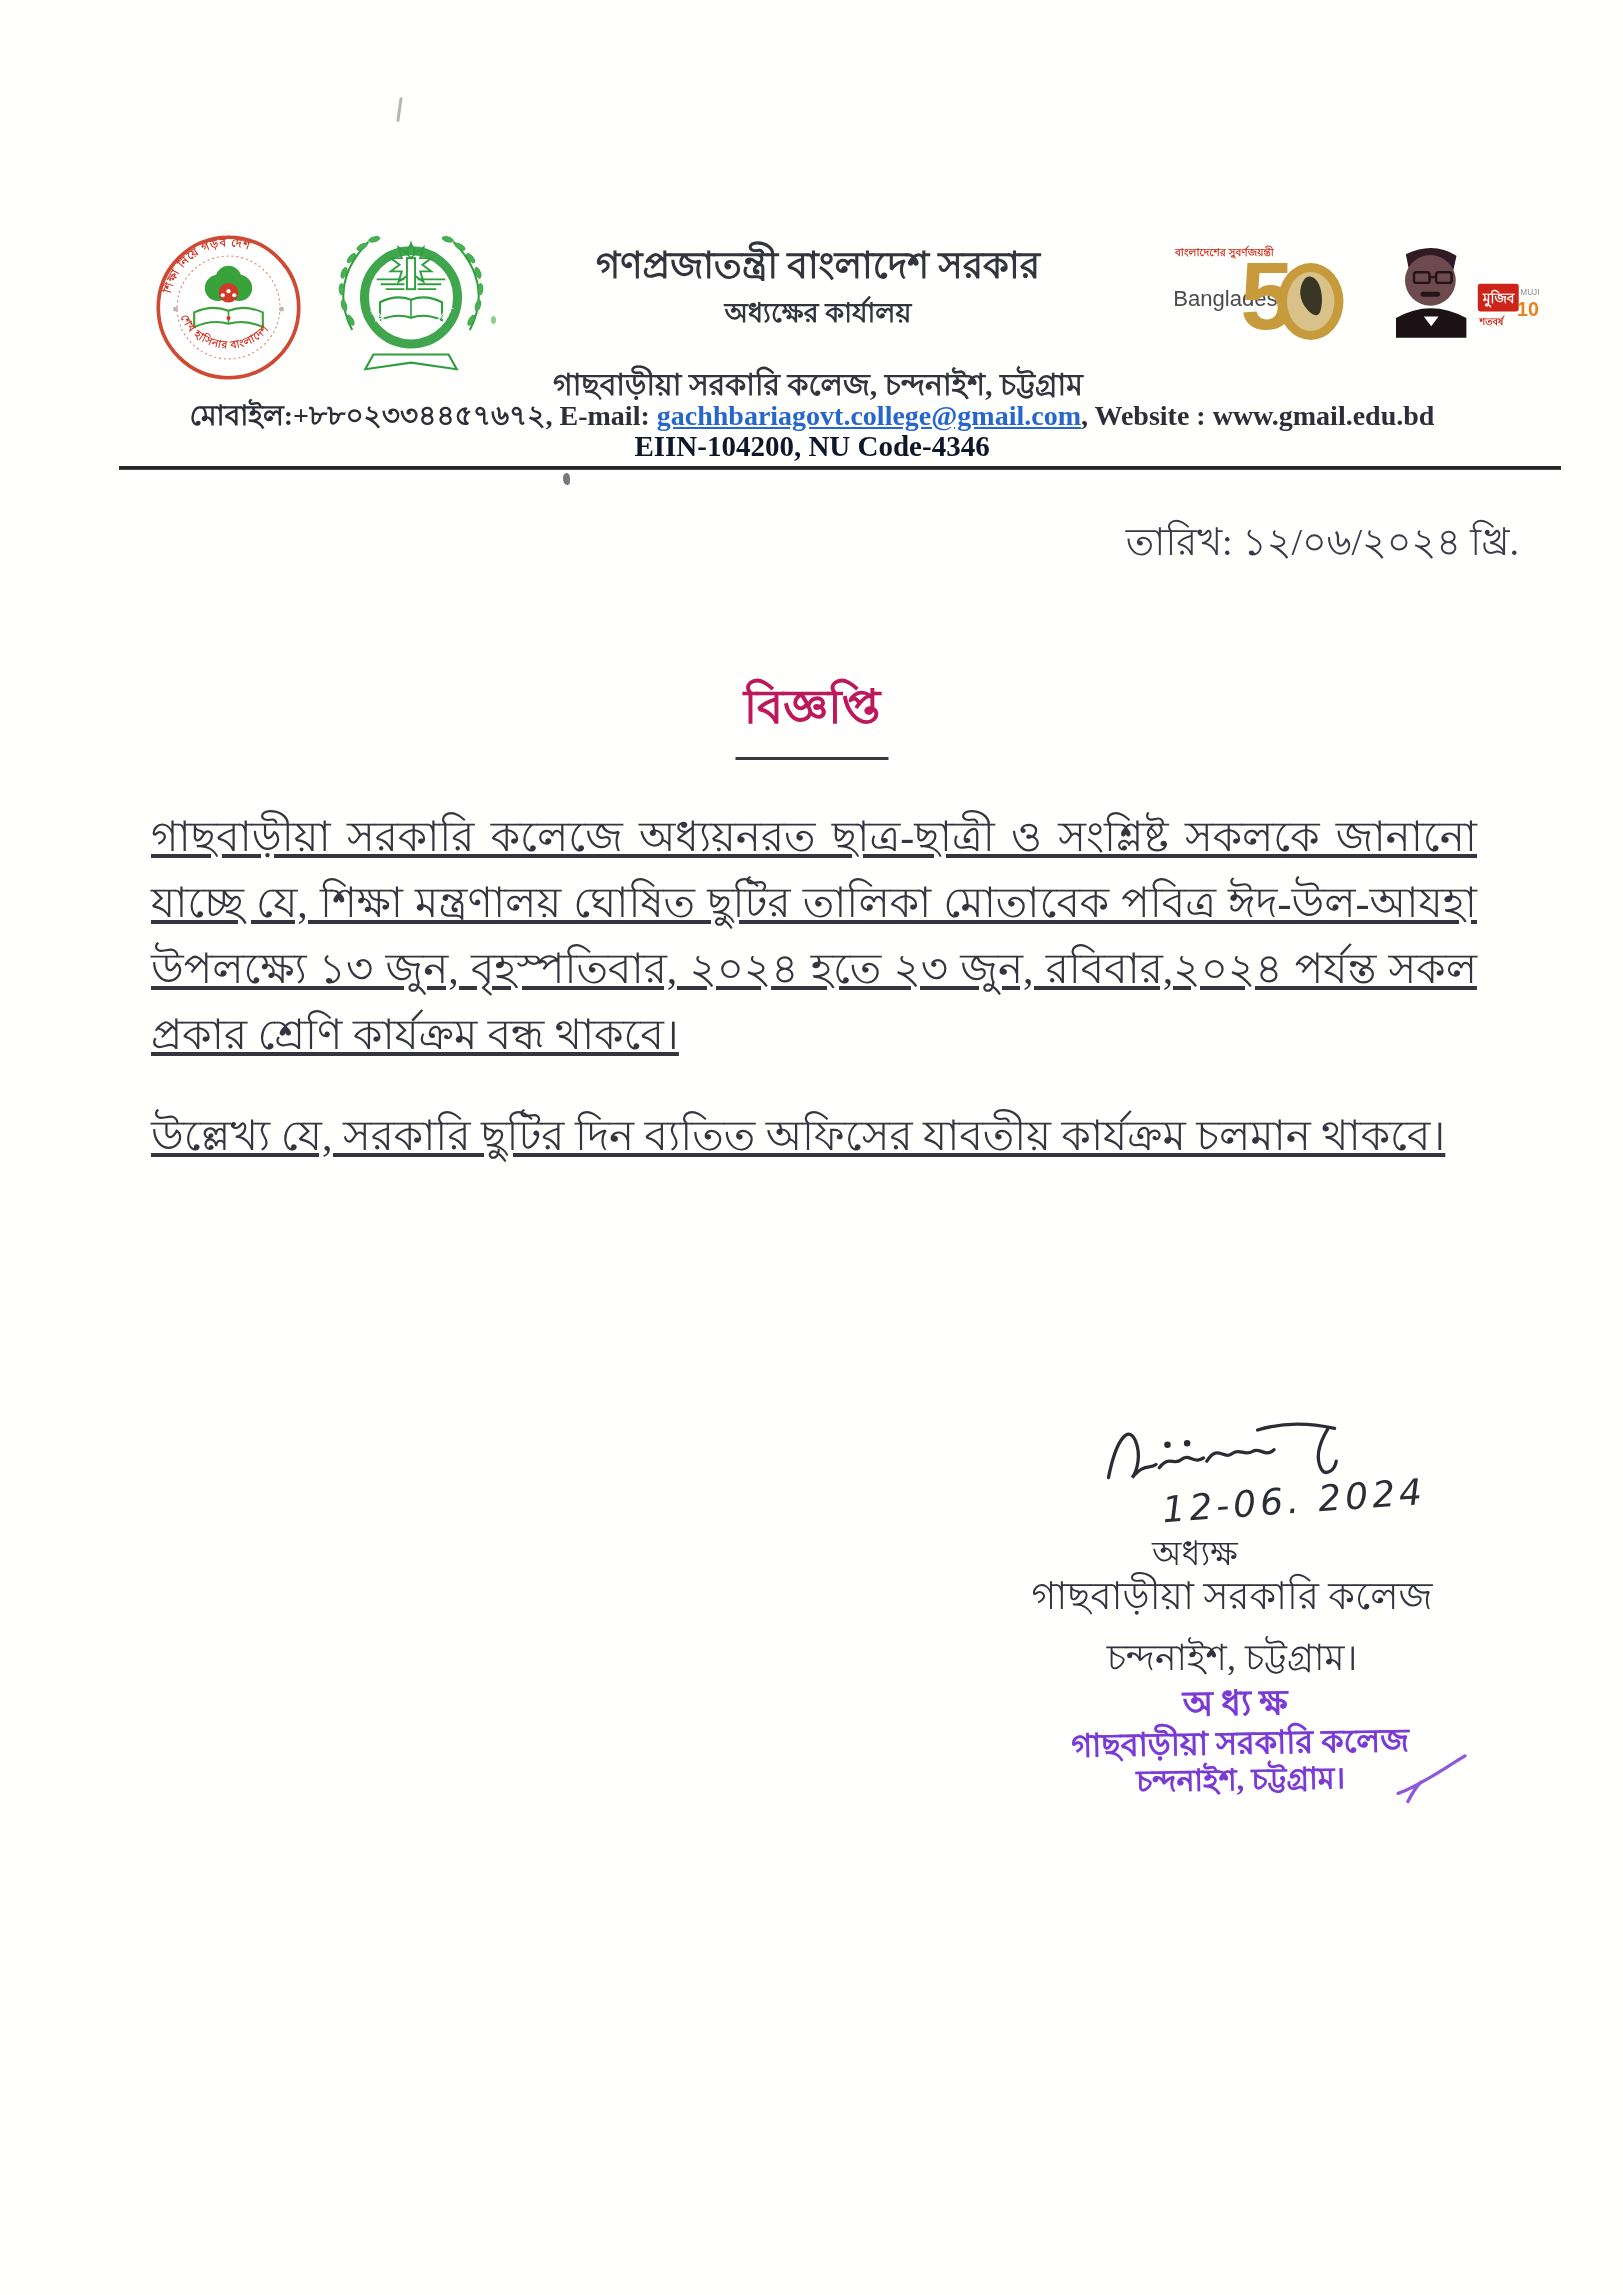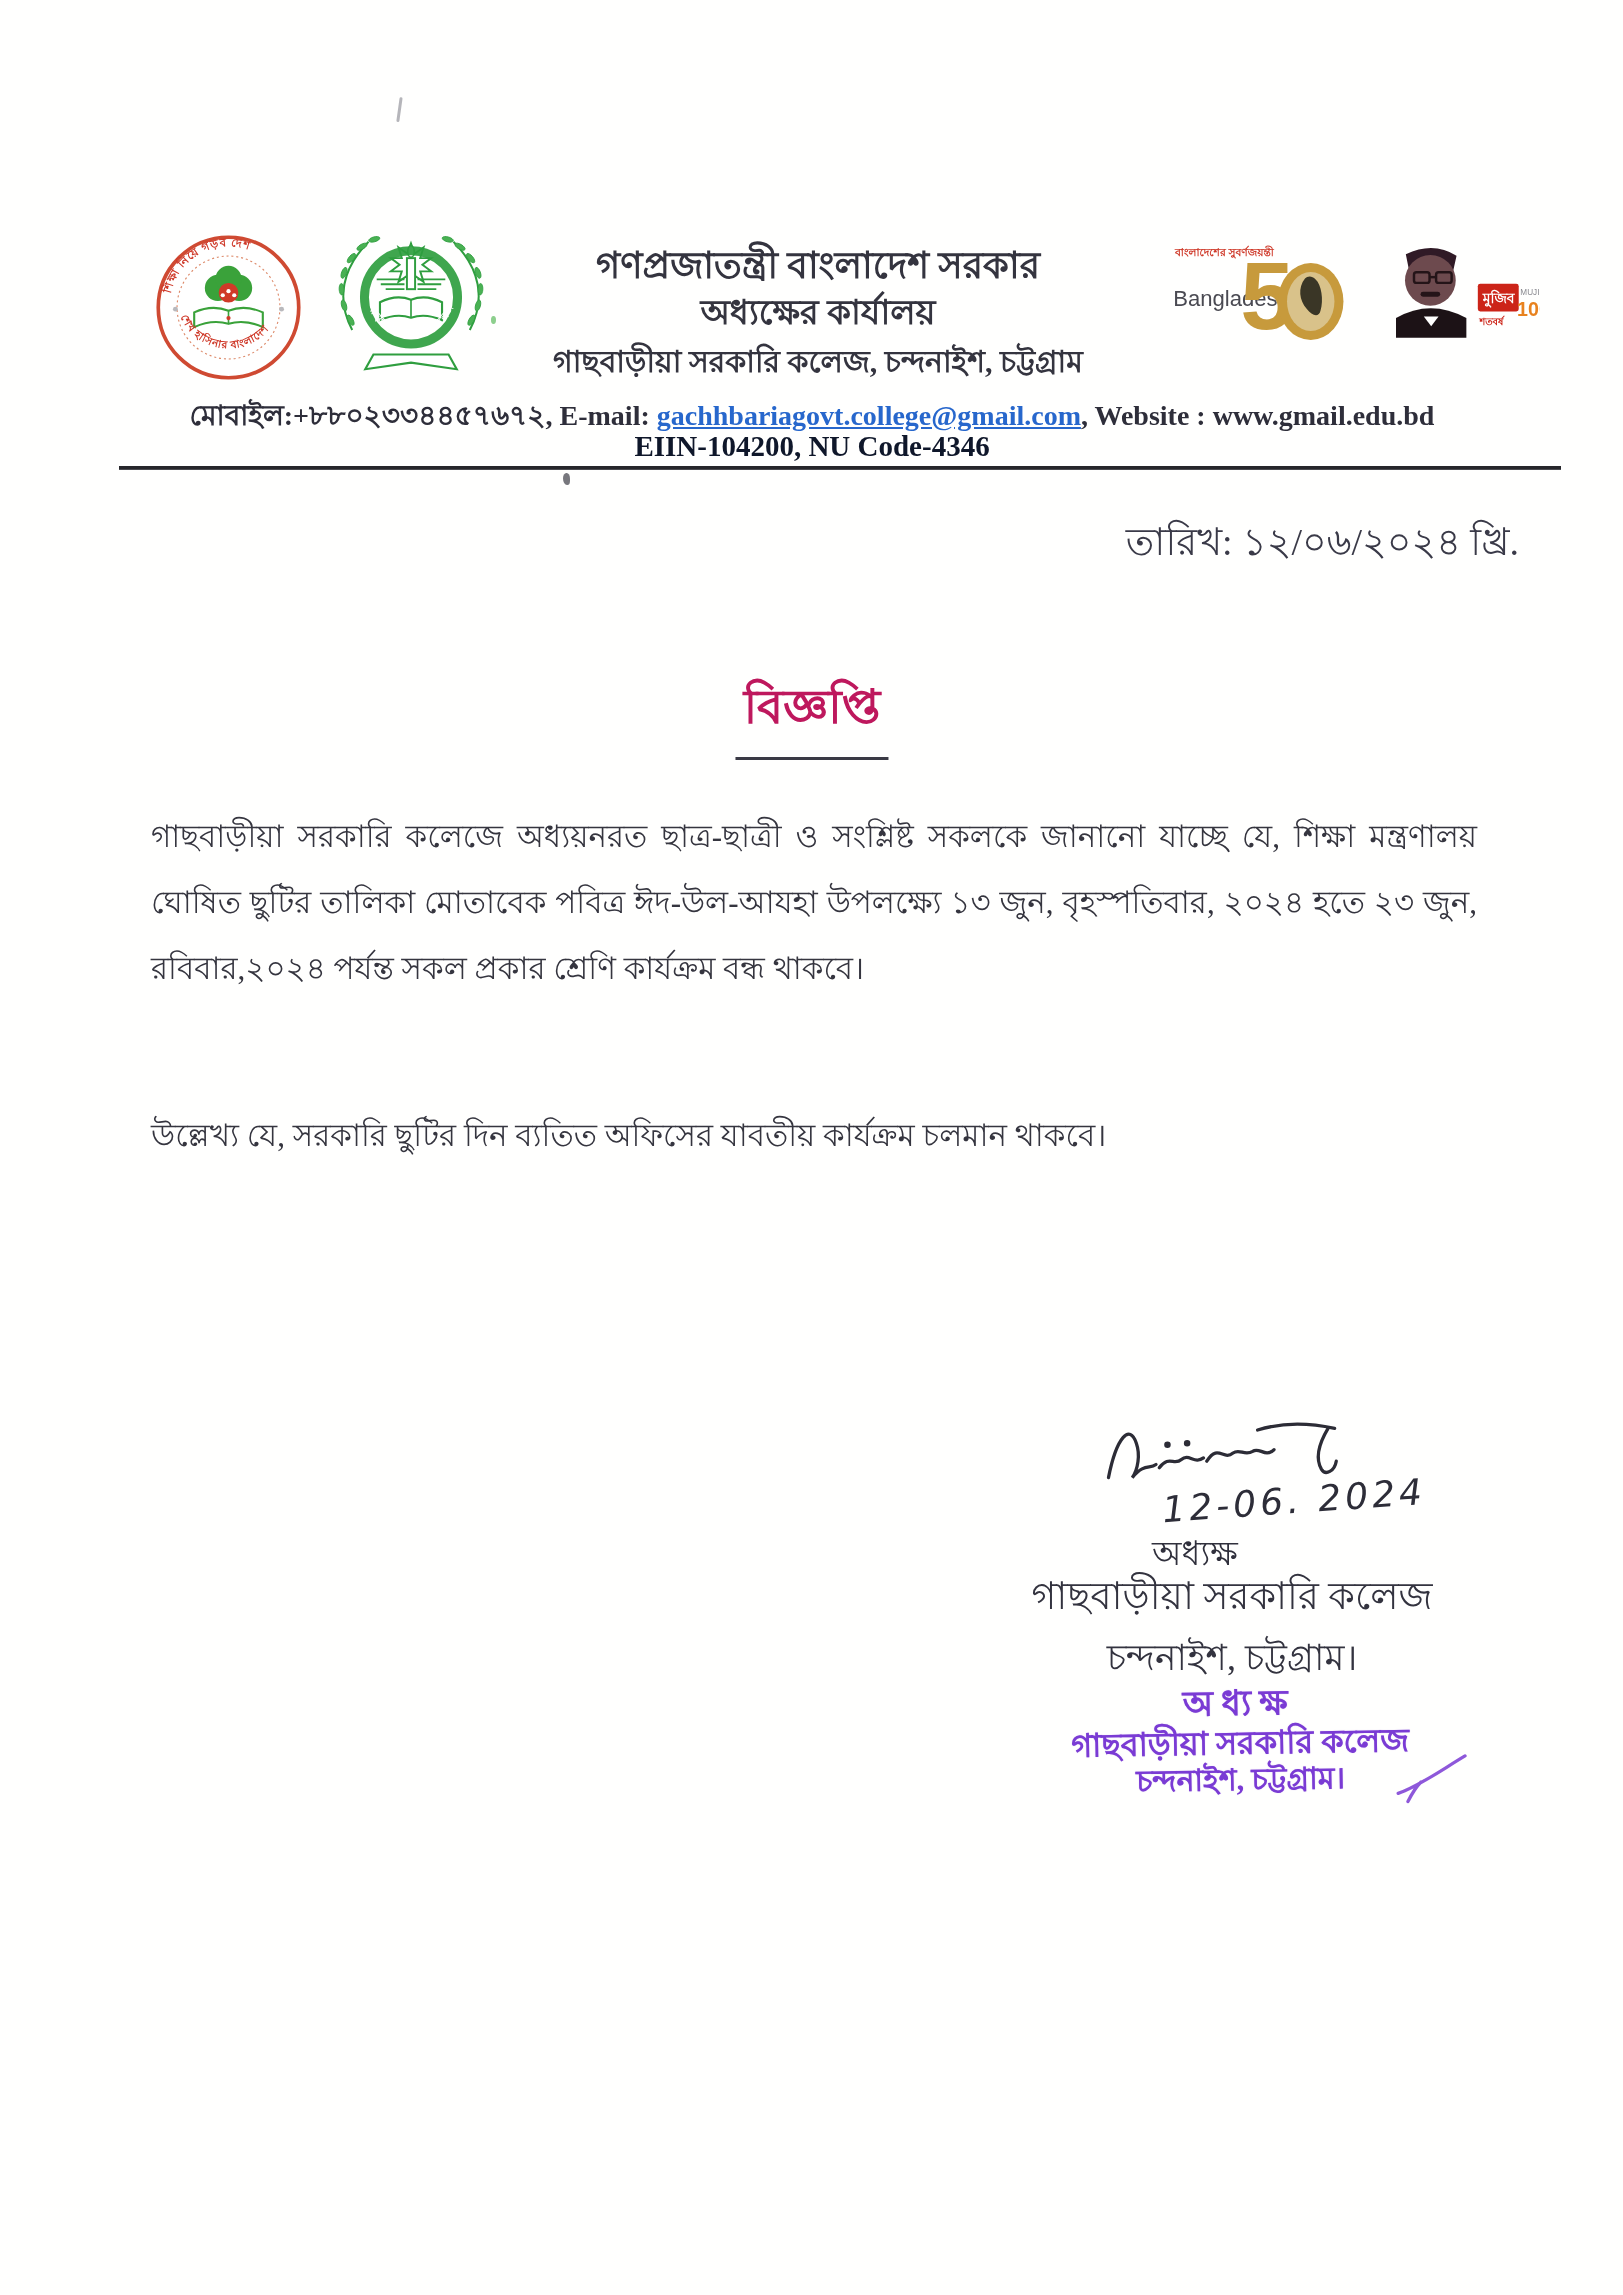--- a/index.html
+++ b/index.html
@@ -7,40 +7,40 @@
   .page {
     position:relative; width:1624px; height:2295px; margin:0 auto;
     background:#fffffe; overflow:hidden;
     font-family:"Liberation Serif", serif; color:#34343f;
   }
   .abs { position:absolute; }
 
   
   .hdr-text { left:458px; top:241px; width:720px; text-align:center; }
   .hdr-line1 { font-size:37px; font-weight:bold; line-height:49px; margin-bottom:0; }
-  .hdr-line2 { font-size:34px; font-weight:bold; line-height:46px; margin-bottom:0; }
+  .hdr-line2 { font-size:27px; font-weight:bold; line-height:46px; margin-bottom:23px; }
   .hdr-line3 { font-size:30px; font-weight:bold; line-height:51px; }
 
   .contact-line { left:0; top:394px; width:100%; text-align:center;
     font-size:28px; font-weight:bold; color:#2e2e3a; }
   .email-link { color:#2767cc; text-decoration:underline; cursor:pointer;margin-top:16px; }
   .codes-line { left:0; top:430px; width:100%; text-align:center;
     font-size:29px; font-weight:bold; color:#0f172a; font-family:"Liberation Serif",serif; }
 
   .divider { left:119px; top:466px; width:1442px; height:4.1px;
     background:#26262b; border-bottom:0.8px solid #4a4a50; }
 
   .date-line { top:512px; right:105px; font-size:38px; color:#3a3a48; }
 
   .notice-title { top:671px; left:50%; transform:translateX(-50%);
     font-size:47px; font-weight:bold; color:#be185d;
     border-bottom:3.3px solid #3a3a45; padding:0 8.2px 8.2px 8.2px; }
 
-  .para { left:151px; width:1326px; font-size:31px; line-height:66px;
-    color:#35353f; text-align:justify; }
+  .para { left:151px; width:1326px; font-size:42px; line-height:66px;
+    color:#35353f; text-align:justify;text-decoration:underline; }
   .para1 { top:804px; }
   .para2 { top:1103px; text-align:left; }
 
   
   .sig-svg { left:1097px; top:1412px; width:254px; height:82px; }
   .sig-date { left:1162px; top:1480px; font-size:36px; letter-spacing:4.1px;
     font-family:"DejaVu Sans", sans-serif; font-style:italic;
     color:#2d2d38; transform:rotate(-4deg); }
   .sig-desg { left:1152px; top:1527px; font-size:34px; color:#30303c; }
   .sig-org { left:1015px; top:1571px; width:434px; text-align:center; color:#33333f; }

